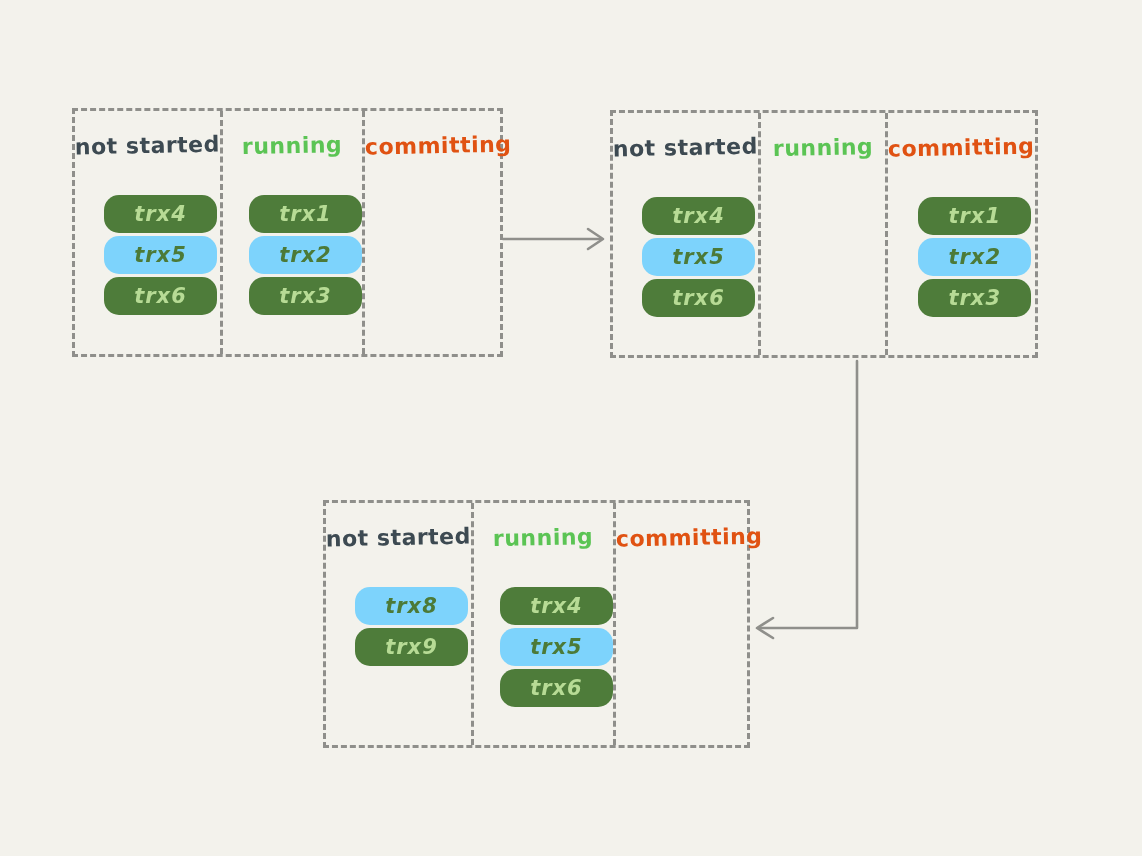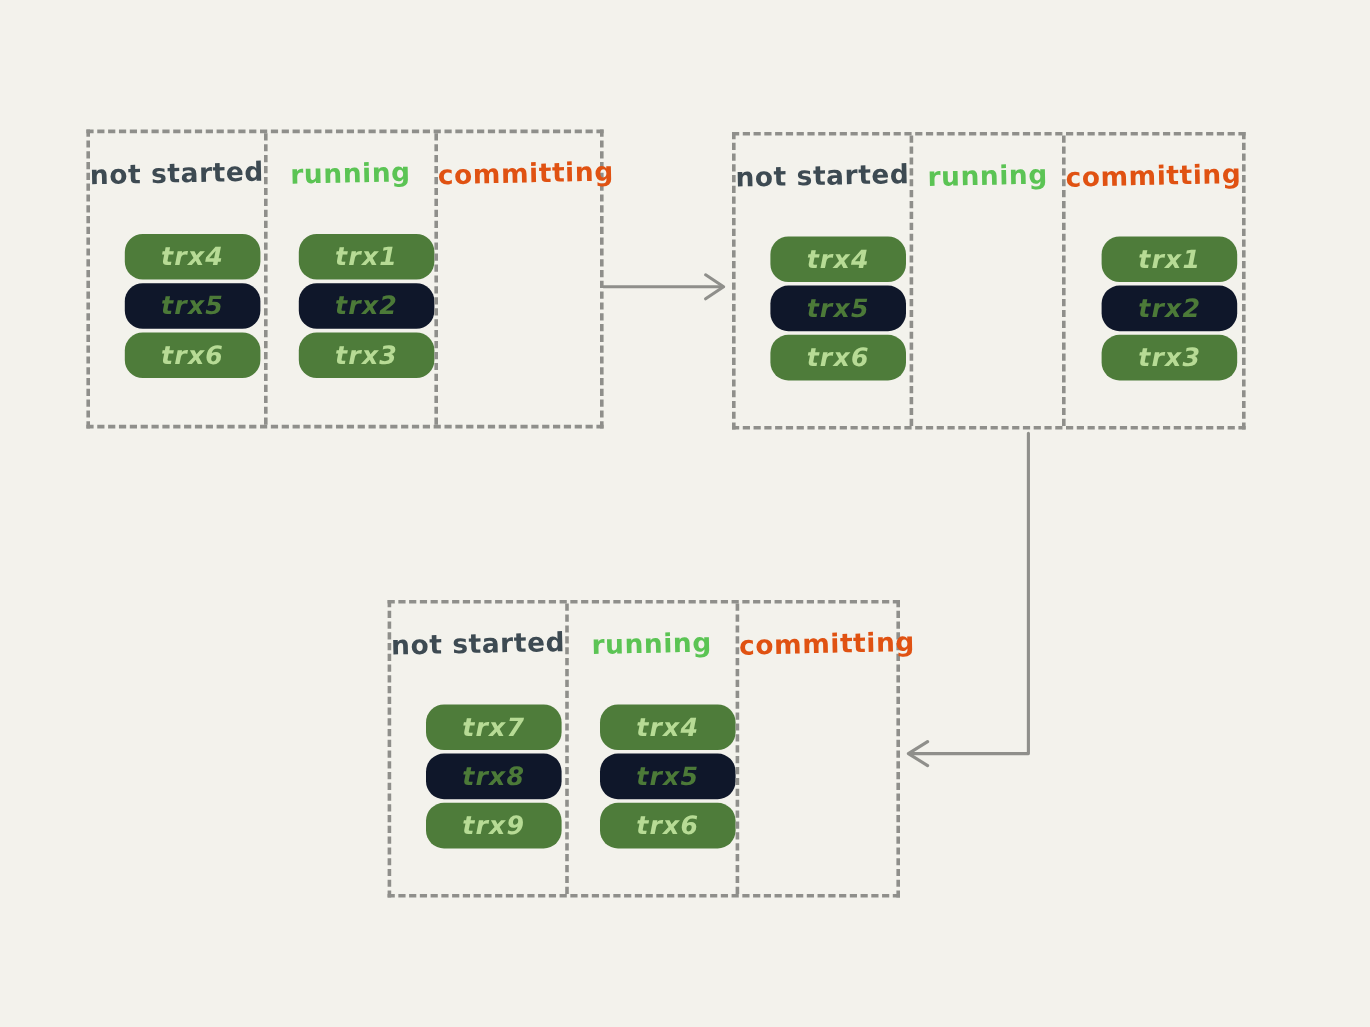--- a/index.html
+++ b/index.html
@@ -53,21 +53,21 @@
     display: flex;
     align-items: center;
     justify-content: center;
     font-size: 21px;
     font-weight: bold;
     font-style: italic;
     letter-spacing: 1px;
     margin-left: 26px;
   }
   .pill-dark  { background: #4e7c3a; color: #b7db95; }
-  .pill-light { background: #0f172a; color: #4c7a38; }
+  .pill-light { background: #7dd3fc; color: #4c7a38; }
   .arrow-layer {
     position: absolute;
     left: 0; top: 0;
     width: 1142px; height: 856px;
     pointer-events: none;
   }
 </style>
 </head>
 <body>
 
@@ -114,21 +114,20 @@
         <div class="pill pill-light">trx2</div>
         <div class="pill pill-dark">trx3</div>
       </div>
     </div>
   </div>
 
   <div class="panel panel-3">
     <div class="column">
       <div class="col-header hdr-not-started">not started</div>
       <div class="pill-stack">
-        <div class="pill pill-dark">trx7</div>
         <div class="pill pill-light">trx8</div>
         <div class="pill pill-dark">trx9</div>
       </div>
     </div>
     <div class="column">
       <div class="col-header hdr-running">running</div>
       <div class="pill-stack">
         <div class="pill pill-dark">trx4</div>
         <div class="pill pill-light">trx5</div>
         <div class="pill pill-dark">trx6</div>

